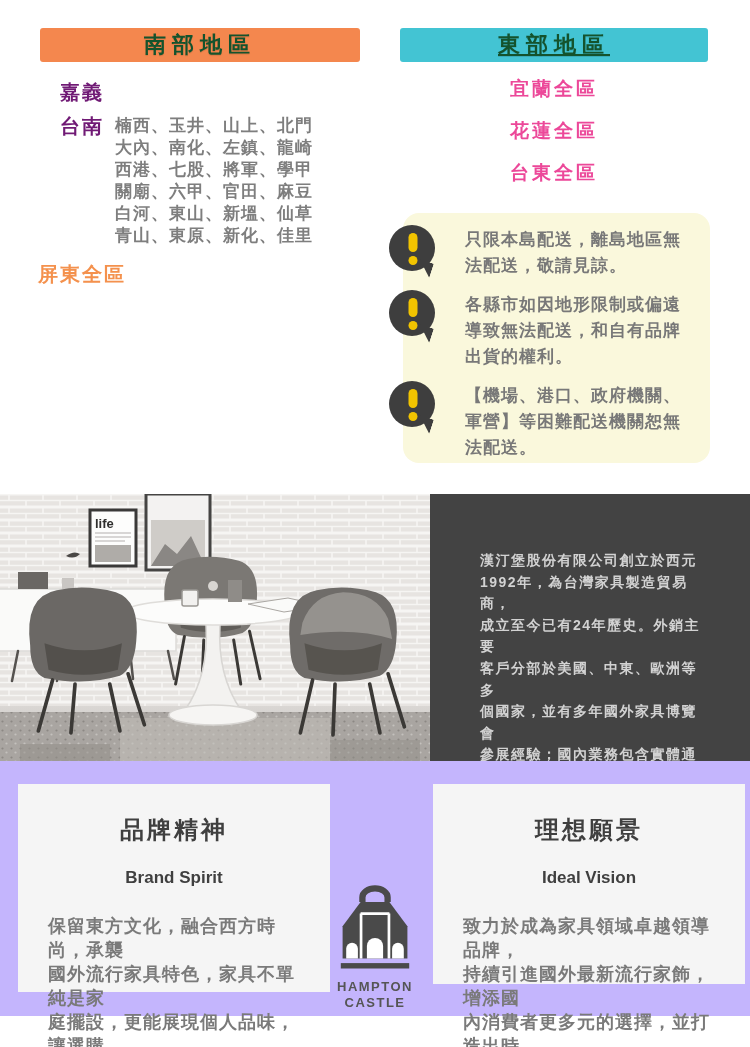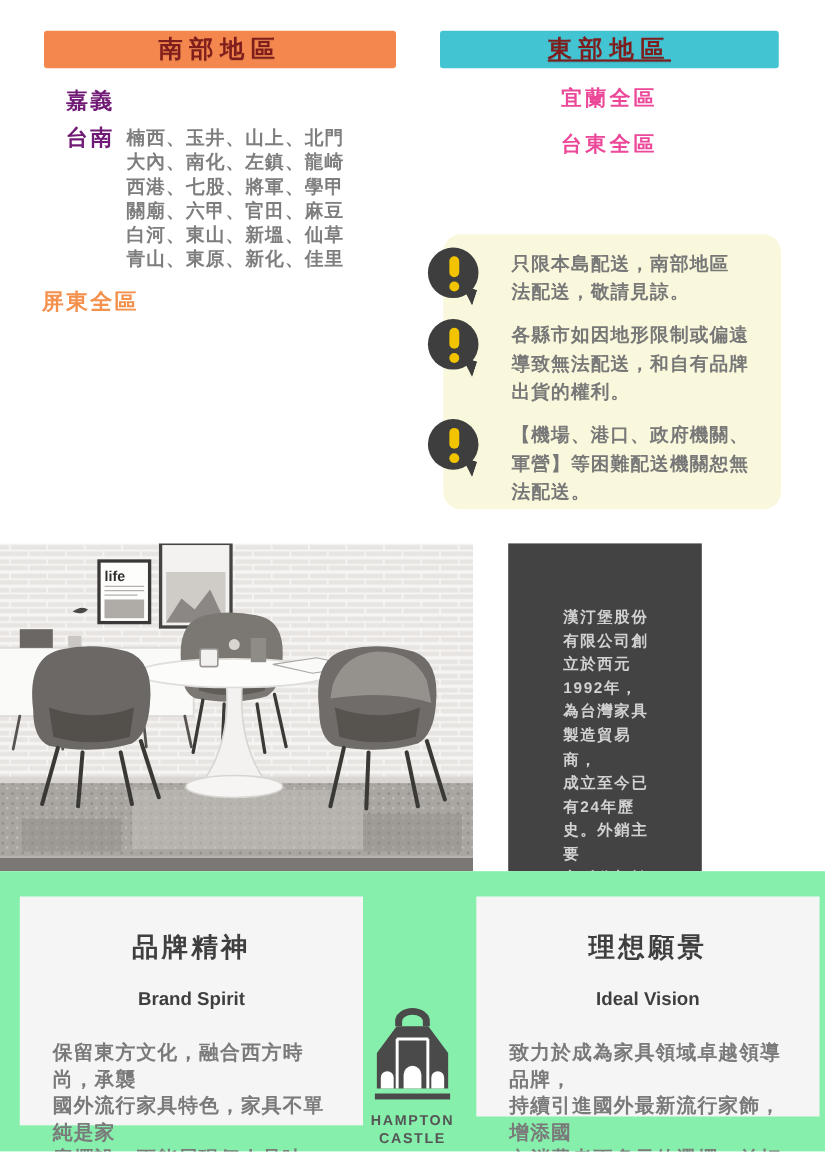--- a/index.html
+++ b/index.html
@@ -1,21 +1,21 @@
 <!DOCTYPE html>
 <html><head>
 <meta charset="utf-8">
 <style>
   html,body{margin:0;padding:0;background:#ffffff;}
   body{font-family:"Liberation Sans","DejaVu Sans",sans-serif;}
   .page{position:relative;width:750px;height:1047px;margin:0 auto;background:#ffffff;overflow:hidden;}
 
   
   .col-header{height:34px;border-radius:3px;display:flex;align-items:center;justify-content:center;
-    color:#7f1d1d;font-size:22px;font-weight:700;letter-spacing:6px;}
+    color:#14532d;font-size:22px;font-weight:700;letter-spacing:6px;}
   .south-col{position:absolute;left:40px;top:28px;width:320px;}
   .south-col .col-header{background:#F4874E;text-shadow:0 1px 1px rgba(0,0,0,.12);}
   .east-col{position:absolute;left:400px;top:28px;width:308px;}
   .east-col .col-header{background:#43C4D3;text-shadow:0 1px 1px rgba(0,0,0,.12);text-decoration:underline;}
 
   .region-row{display:flex;align-items:flex-start;margin:0 0 12px 20px;}
   .region-rows{margin-top:19px;}
   .region-label{width:55px;flex:0 0 55px;color:#701a75;font-size:20px;font-weight:700;letter-spacing:2px;line-height:22px;}
   .region-places{color:#7E7E7E;font-size:17px;font-weight:700;letter-spacing:1px;line-height:22px;white-space:pre-line;}
   .full-note{color:#F4914D;font-size:20px;font-weight:700;letter-spacing:2px;margin:14px 0 0 -2px;}
@@ -29,27 +29,27 @@
   .notice-item{position:relative;margin-bottom:13px;}
   .notice-text{color:#787878;font-size:17px;font-weight:700;letter-spacing:1px;line-height:26px;white-space:pre-line;}
   .warn-icon{position:absolute;left:-76px;top:-2px;width:48px;height:48px;}
   .warn-bubble{position:absolute;left:0;top:0;width:46px;height:46px;border-radius:50%;background:#3E3E3E;}
   .warn-bubble::after{content:"";position:absolute;bottom:-5px;right:3px;width:15px;height:15px;background:#3E3E3E;
     clip-path:polygon(0 0,100% 0,100% 100%);transform:rotate(18deg);}
   .excl-bar{position:absolute;left:50%;top:8px;transform:translateX(-50%);width:9px;height:19px;border-radius:5px;background:#F2C400;}
   .excl-dot{position:absolute;left:50%;top:31px;transform:translateX(-50%);width:9px;height:9px;border-radius:50%;background:#F2C400;}
 
   
-  .showcase{position:absolute;left:0;top:494px;width:638px;height:298px;display:flex;gap:32px;}
+  .showcase{position:absolute;left:0;top:494px;width:750px;height:298px;display:flex;}
   .photo{width:430px;height:298px;flex:0 0 430px;}
   .about-panel{flex:1;background:#434343;box-sizing:border-box;padding:56px 44px 0 50px;}
   .about-text{color:#D2D2D2;font-size:14px;font-weight:700;letter-spacing:1.5px;line-height:21.6px;white-space:pre-line;}
 
   
-  .bottom{position:absolute;left:0;top:792px;width:750px;height:255px;background:#86efac;}
+  .bottom{position:absolute;left:0;top:761px;width:750px;height:255px;background:#c4b5fd;}
   .card{position:absolute;top:23px;width:312px;background:#F5F5F5;box-sizing:border-box;padding:30px 30px 28px;}
   .card-left{left:18px;height:208px;}
   .card-right{left:433px;height:200px;}
   .card-title{text-align:center;color:#3F3F3F;font-size:24px;font-weight:700;letter-spacing:3px;}
   .card-subtitle{text-align:center;color:#3F3F3F;font-size:17px;font-weight:700;margin-top:22px;}
   .card-body{margin-top:26px;color:#7A7A7A;font-size:18px;font-weight:700;letter-spacing:1px;line-height:24px;white-space:pre-line;}
 
   .logo{position:absolute;left:330px;top:123px;width:90px;text-align:center;}
   .logo-text{color:#555555;font-size:13px;font-weight:700;letter-spacing:1.5px;line-height:16px;margin-top:3px;}
 </style>
@@ -78,32 +78,33 @@
       <div class="full-note">屏東全區</div>
     </div>
   </div>
 
   <div class="east-col">
     <div class="col-header">
       <span>東部地區</span>
     </div>
     <div class="east-items">
       <div class="east-item">宜蘭全區</div>
+      <div class="east-item">花蓮全區</div>
       <div class="east-item">台東全區</div>
     </div>
   </div>
 
   <div class="notices">
     <div class="notice-item">
       <div class="warn-icon">
         <div class="warn-bubble"></div>
           <div class="excl-bar"></div>
           <div class="excl-dot"></div>
       </div>
-      <div class="notice-text">只限本島配送，南部地區
+      <div class="notice-text">只限本島配送，離島地區無
 法配送，敬請見諒。</div>
     </div>
     <div class="notice-item">
       <div class="warn-icon">
         <div class="warn-bubble"></div>
           <div class="excl-bar"></div>
           <div class="excl-dot"></div>
       </div>
       <div class="notice-text">各縣市如因地形限制或偏遠
 導致無法配送，和自有品牌

